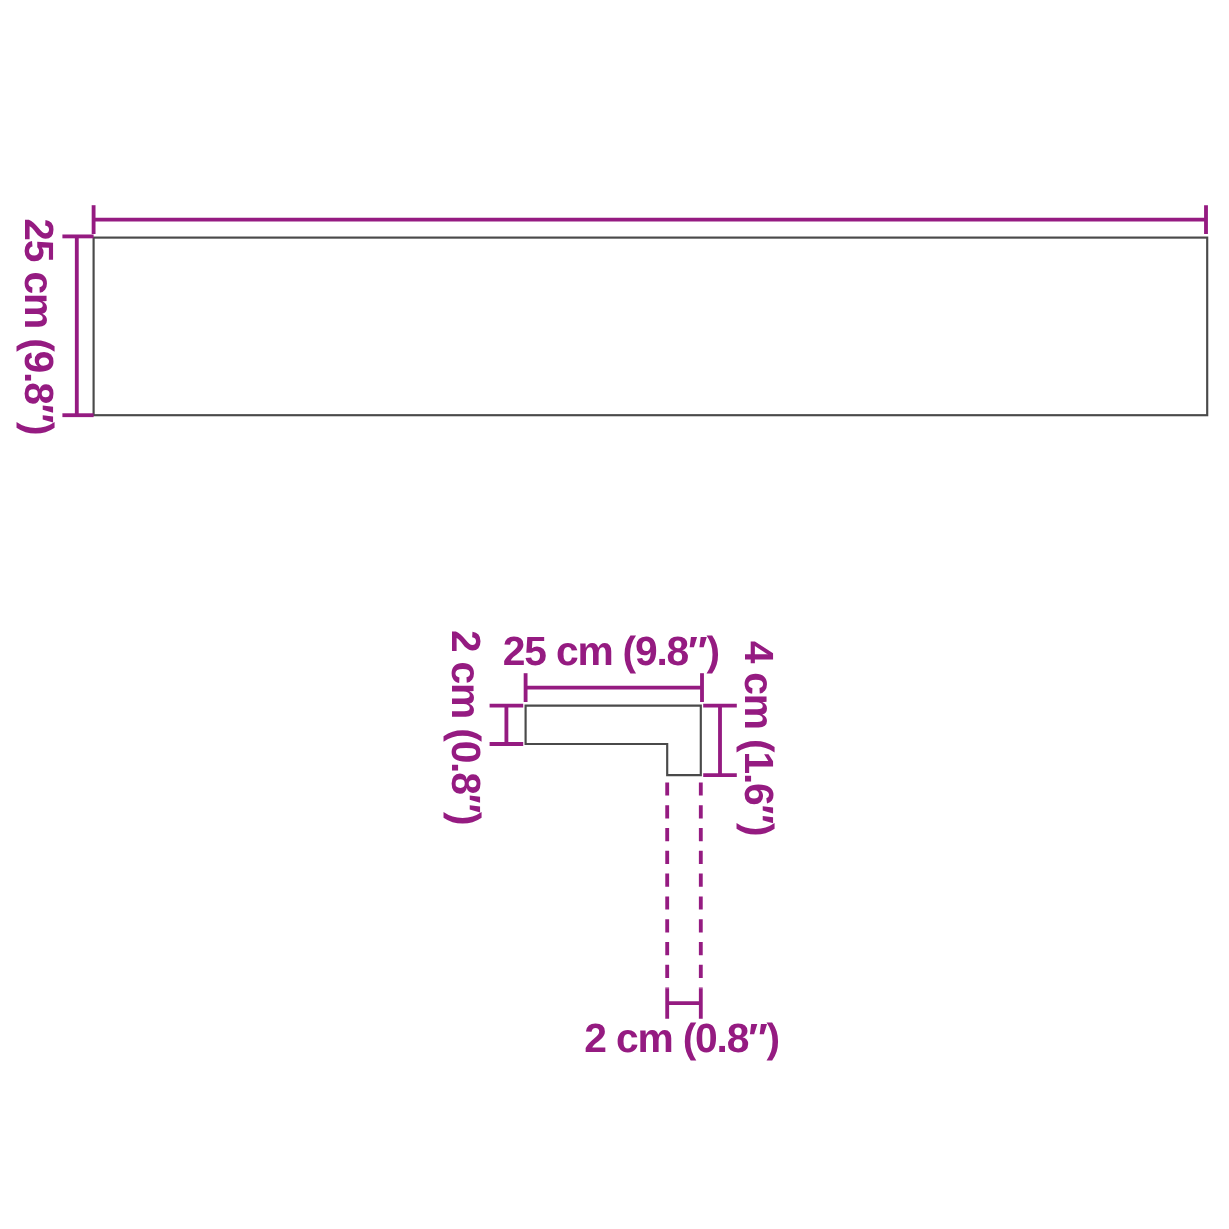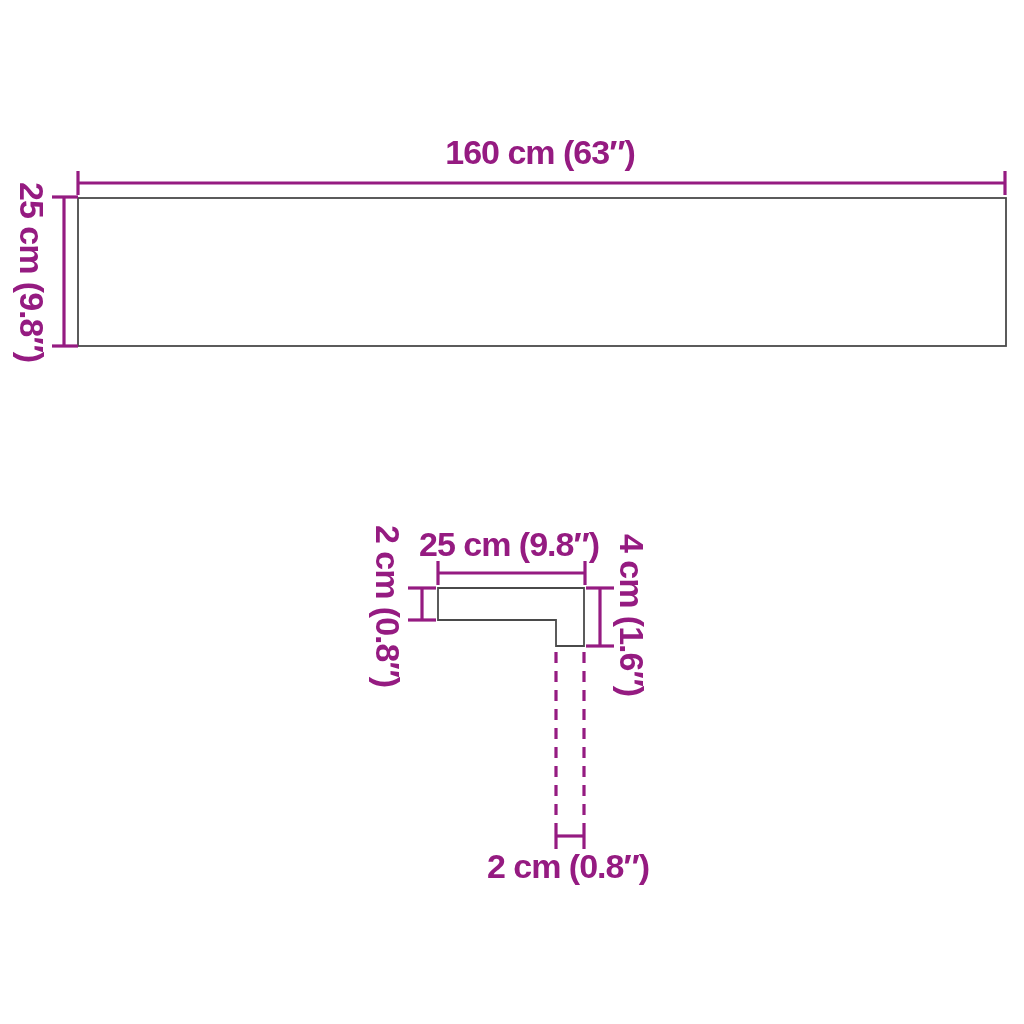--- a/index.html
+++ b/index.html
@@ -70,21 +70,20 @@
       <line x1="586" y1="646" x2="614" y2="646"></line>
 
       <line x1="556" y1="652" x2="556" y2="824" stroke-dasharray="11 8"></line>
       <line x1="584" y1="652" x2="584" y2="824" stroke-dasharray="11 8"></line>
       <line x1="556" y1="836" x2="584" y2="836"></line>
       <line x1="556" y1="824" x2="556" y2="849"></line>
       <line x1="584" y1="824" x2="584" y2="849"></line>
     </g>
   </svg>
 
-  <div class="dim-label" style="left:540px; top:152px;">160 cm (63″)</div>
 
   <div class="dim-label rot" style="left:31px; top:272px;">25 cm (9.8″)</div>
 
   <div class="dim-label" style="left:509px; top:544px;">25 cm (9.8″)</div>
 
   <div class="dim-label rot" style="left:387px; top:606px;">2 cm (0.8″)</div>
 
   <div class="dim-label rot" style="left:631px; top:615px;">4 cm (1.6″)</div>
 
   <div class="dim-label" style="left:568px; top:866px;">2 cm (0.8″)</div>

